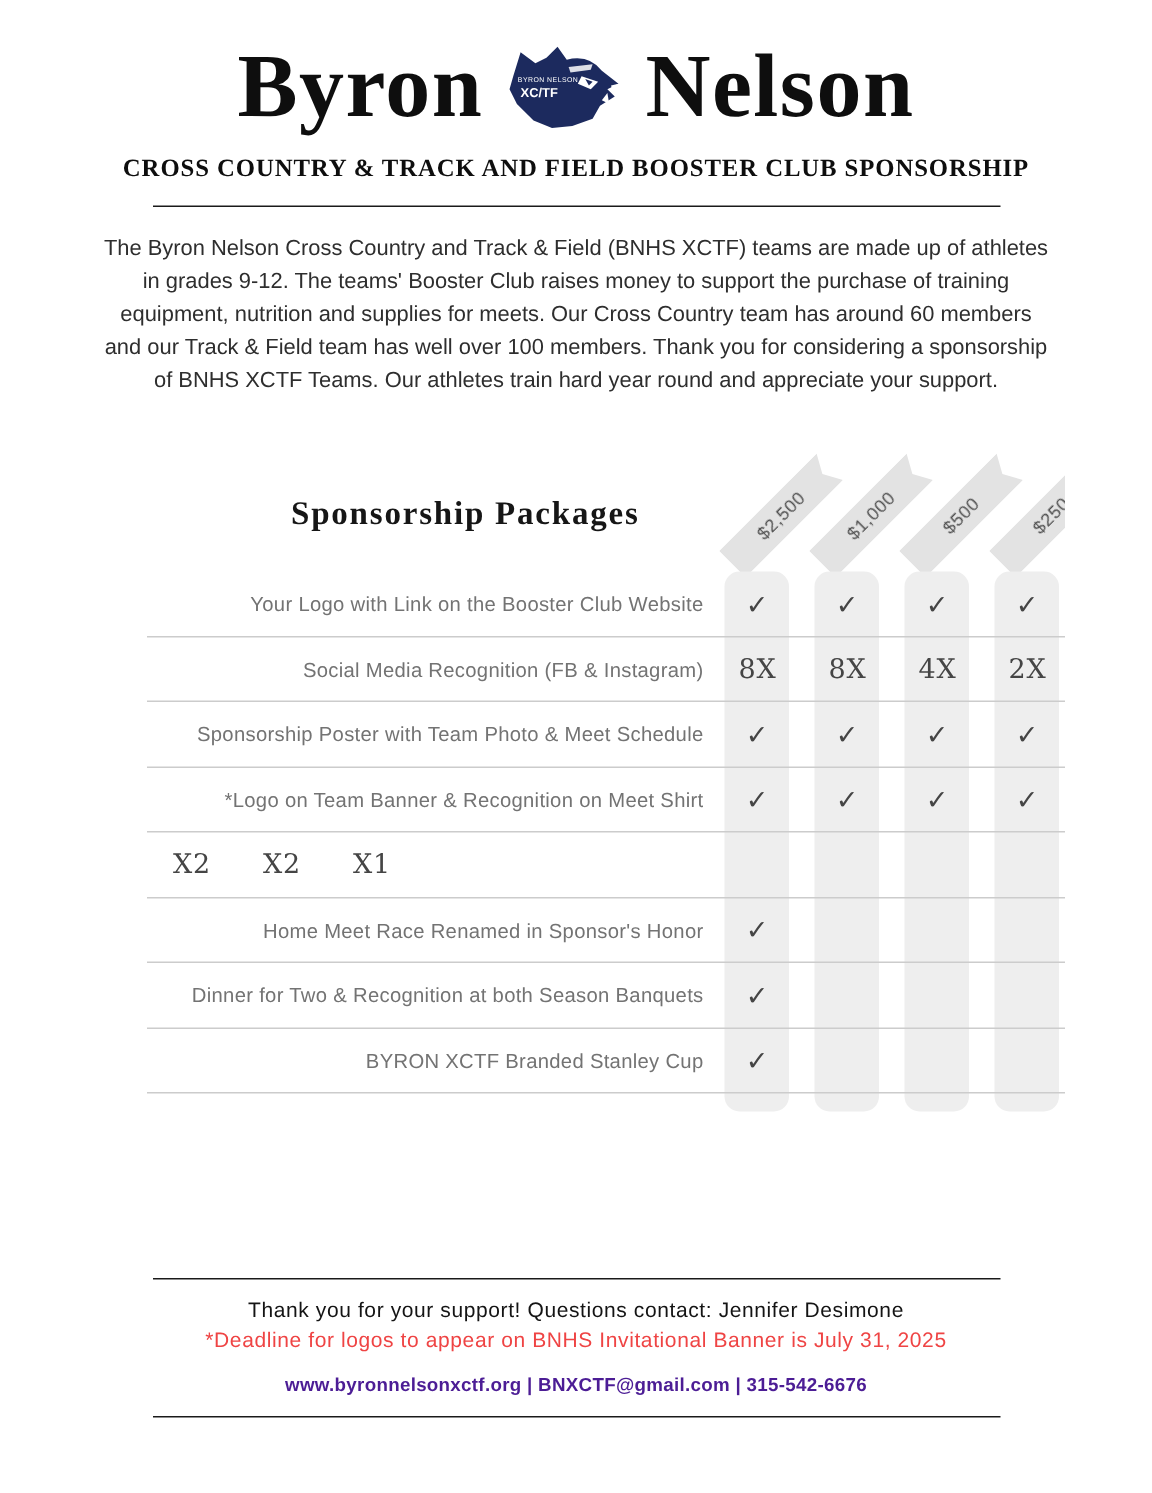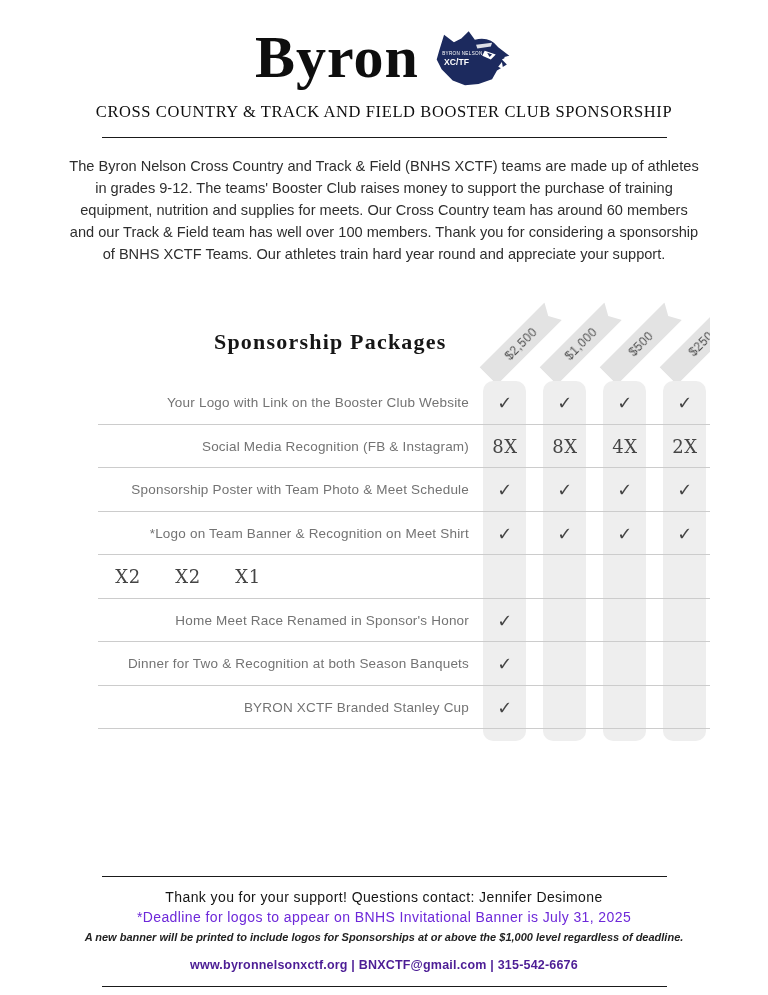--- a/index.html
+++ b/index.html
@@ -10,35 +10,35 @@
 
   
   .header{padding-top:24px;text-align:center;}
   .title-row{display:flex;align-items:center;justify-content:center;gap:14px;}
   .title-word{
     font-family:"Liberation Serif",serif;font-weight:700;font-size:60px;
     letter-spacing:1px;color:#0e0e0e;line-height:1;
   }
   .logo-svg{display:block;}
   .subtitle{
-    margin-top:12px;font-family:"Liberation Serif",serif;font-weight:400;
+    margin-top:12px;font-family:"Liberation Serif",serif;font-weight:700;
     font-size:16.5px;letter-spacing:0.6px;color:#0e0e0e;
   }
   .rule{width:565px;border:none;border-top:1.6px solid #1a1a1a;margin:15px auto 0;}
 
   
   .intro{
     width:632px;margin:18px auto 16px;text-align:center;
     font-size:14.6px;line-height:1.5;color:#2e2e2e;
   }
 
   
   .table-wrap{position:relative;margin-top:48px;height:436px;}
   .packages-title{
-    position:absolute;left:156px;top:16px;
+    position:absolute;left:136px;top:16px;
     font-family:"Liberation Serif",serif;font-weight:600;font-size:22px;
     letter-spacing:1.2px;color:#161616;
   }
   .band{
     position:absolute;top:68px;width:43px;height:360px;
     background:#eeeeee;border-radius:10px;z-index:0;
   }
   .ribbon{
     position:absolute;width:92px;height:25px;top:47px;
     background:#e3e3e3;
@@ -57,24 +57,24 @@
   .tlabel{
     width:377px;text-align:right;padding-right:6px;box-sizing:border-box;
     font-size:13.5px;color:#737373;letter-spacing:0.2px;
   }
   .tcell{
     width:60px;text-align:center;
     font-family:"DejaVu Serif",serif;font-size:18px;color:#454545;letter-spacing:0.5px;
   }
 
   
-  .footer{position:absolute;top:876px;left:0;width:100%;text-align:center;}
+  .footer{position:absolute;top:852px;left:0;width:100%;text-align:center;}
   .footer .rule{margin:0 auto;}
   .footer-line1{margin-top:12px;font-size:14px;letter-spacing:0.4px;color:#141414;}
-  .footer-line2{margin-top:4px;font-size:14px;letter-spacing:0.4px;color:#6d28d9;}
+  .footer-line2{margin-top:4px;font-size:14px;letter-spacing:0.4px;color:#ef4444;}
   .footer-note{margin-top:6px;font-size:11px;font-style:italic;font-weight:700;color:#222222;}
   .footer-contact{margin-top:15px;font-size:12.5px;font-weight:700;letter-spacing:0.2px;color:#4c1d95;}
   .footer .rule2{width:565px;border:none;border-top:1.6px solid #1a1a1a;margin:14px auto 0;}
 </style>
 </head>
 <body>
 
 <div class="page">
 
   <div class="header">
@@ -85,20 +85,21 @@
         <path d="M10 40 L18 14 L34 26 L46 20 L58 8 L68 22 Q92 16 106 34 L124 48 L112 54 L120 62 L104 72 L96 86 L74 94 L52 96 L32 88 L14 70 L6 54 Z" fill="#1c2a5e"></path>
         <path d="M84 40 L102 46 L94 54 L80 48 Z" fill="#ffffff"></path>
         <path d="M88 43 L96 46 L92 50 Z" fill="#1c2a5e"></path>
         <path d="M116 50 L124 48 L118 58 Z" fill="#ffffff"></path>
         <path d="M106 66 L112 58 L114 70 Z" fill="#ffffff"></path>
         <path d="M70 30 L96 27 L94 33 L72 36 Z" fill="#ffffff" opacity="0.85"></path>
         <text x="15" y="46" font-size="7.5" fill="#ffffff" letter-spacing="0.5" font-family="Liberation Sans, sans-serif">BYRON NELSON</text>
         <text x="18" y="63" font-size="14" font-weight="bold" fill="#ffffff" font-family="Liberation Sans, sans-serif">XC/TF</text>
       </svg>
 
+      <span class="title-word">Nelson</span>
     </div>
     <div class="subtitle">CROSS COUNTRY &amp; TRACK AND FIELD BOOSTER CLUB SPONSORSHIP</div>
     <hr class="rule">
   </div>
 
   <p class="intro">The Byron Nelson Cross Country and Track &amp; Field (BNHS XCTF) teams are made up of athletes in grades 9-12. The teams' Booster Club raises money to support the purchase of training equipment, nutrition and supplies for meets. Our Cross Country team has around 60 members and our Track &amp; Field team has well over 100 members. Thank you for considering a sponsorship of BNHS XCTF Teams. Our athletes train hard year round and appreciate your support.</p>
 
   <div class="table-wrap">
     <div class="packages-title">Sponsorship Packages</div>
 
@@ -187,18 +188,17 @@
         <div class="tcell"></div>
       </div>
 
     </div>
   </div>
 
   <div class="footer">
     <hr class="rule">
     <div class="footer-line1">Thank you for your support! Questions contact: Jennifer Desimone</div>
     <div class="footer-line2">*Deadline for logos to appear on BNHS Invitational Banner is July 31, 2025</div>
-    <div class="footer-note">A new banner will be printed to include logos for Sponsorships at or above the $1,000 level regardless of deadline.</div>
     <div class="footer-contact">www.byronnelsonxctf.org | BNXCTF@gmail.com | 315-542-6676</div>
     <hr class="rule2">
   </div>
 
 </div>
 
 </body></html>

